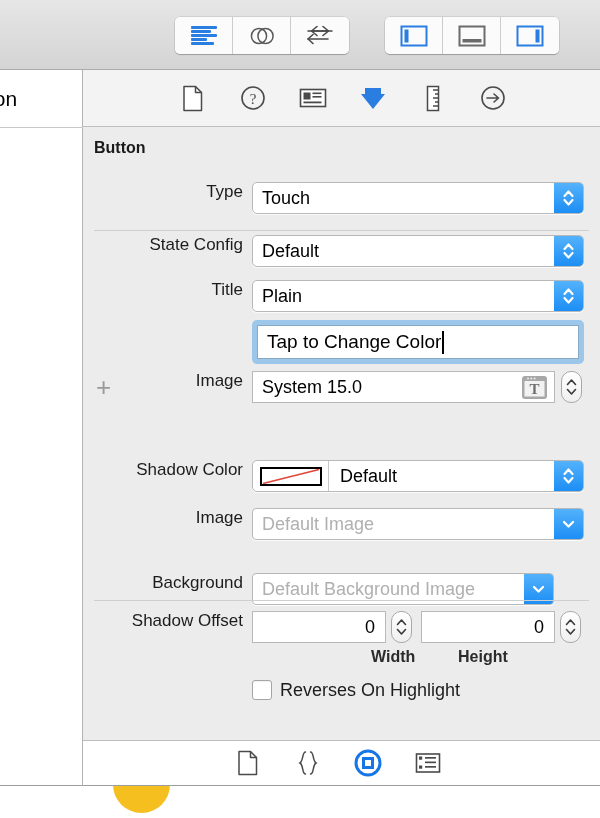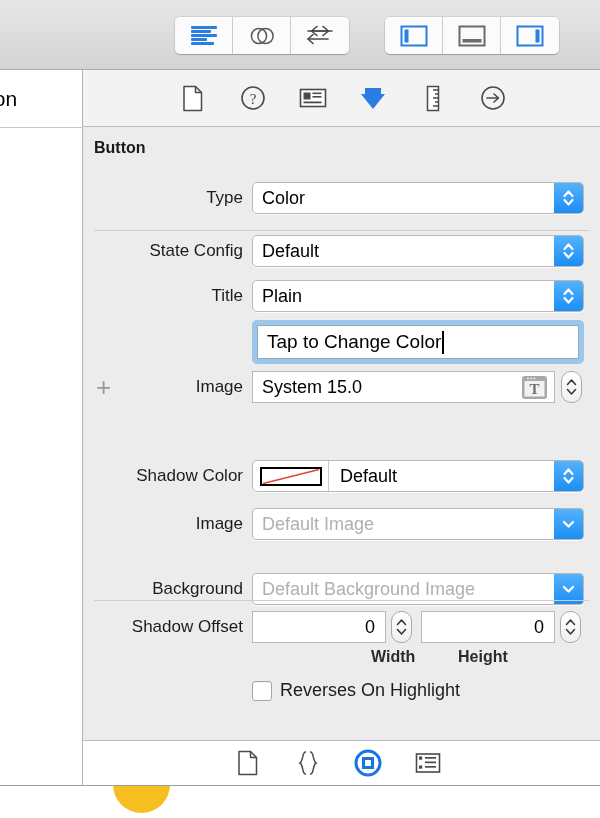--- a/index.html
+++ b/index.html
@@ -77,21 +77,21 @@
   .inspector {
     position: absolute; left: 83px; top: 127px; width: 517px; height: 613px;
     background: #ececec;
     overflow: hidden;
   }
   .section-title {
     position: absolute; left: 11px; top: 12px;
     font-size: 16px; font-weight: bold; color: #1a1a1a;
   }
 
-  .row { position: absolute; left: 0; width: 517px; display: flex; align-items: center; }
+  .row { position: absolute; left: 0; width: 517px; display: flex; }
   .lbl {
     width: 169px; text-align: right; padding-right: 9px;
     font-size: 17px; color: #1c1c1c; white-space: nowrap;
   }
 
   
   .popup {
     position: relative; height: 32px;
     background: #ffffff;
     border: 1px solid #b8b8b8;
@@ -301,21 +301,21 @@
     </div>
   </div>
 
   <div class="inspector">
 
     <div class="section-title">Button</div>
 
     <div class="row" style="top:55px">
       <div class="lbl">Type</div>
       <div class="popup" style="width:332px">
-        <span class="val">Color</span>
+        <span class="val">Touch</span>
         <span class="popup-arrows">
           <svg width="13" height="20" viewBox="0 0 13 20">
             <path d="M2.5 8 L6.5 3.5 L10.5 8" fill="none" stroke="#fff" stroke-width="2.2" stroke-linecap="round" stroke-linejoin="round"></path>
             <path d="M2.5 12 L6.5 16.5 L10.5 12" fill="none" stroke="#fff" stroke-width="2.2" stroke-linecap="round" stroke-linejoin="round"></path>
           </svg>
         </span>
       </div>
     </div>
 
     <div class="hsep" style="top:103px"></div>
@@ -405,21 +405,21 @@
         <span class="popup-arrows">
           <svg width="15" height="12" viewBox="0 0 15 12">
             <path d="M3 4 L7.5 8.5 L12 4" fill="none" stroke="#fff" stroke-width="2.3" stroke-linecap="round" stroke-linejoin="round"></path>
           </svg>
         </span>
       </div>
     </div>
 
     <div class="row" style="top:446px">
       <div class="lbl">Background</div>
-      <div class="popup flat" style="width:332px">
+      <div class="popup flat" style="width:302px">
         <span class="val placeholder">Default Background Image</span>
         <span class="popup-arrows">
           <svg width="15" height="12" viewBox="0 0 15 12">
             <path d="M3 4 L7.5 8.5 L12 4" fill="none" stroke="#fff" stroke-width="2.3" stroke-linecap="round" stroke-linejoin="round"></path>
           </svg>
         </span>
       </div>
     </div>
 
     <div class="hsep" style="top:473px"></div>

